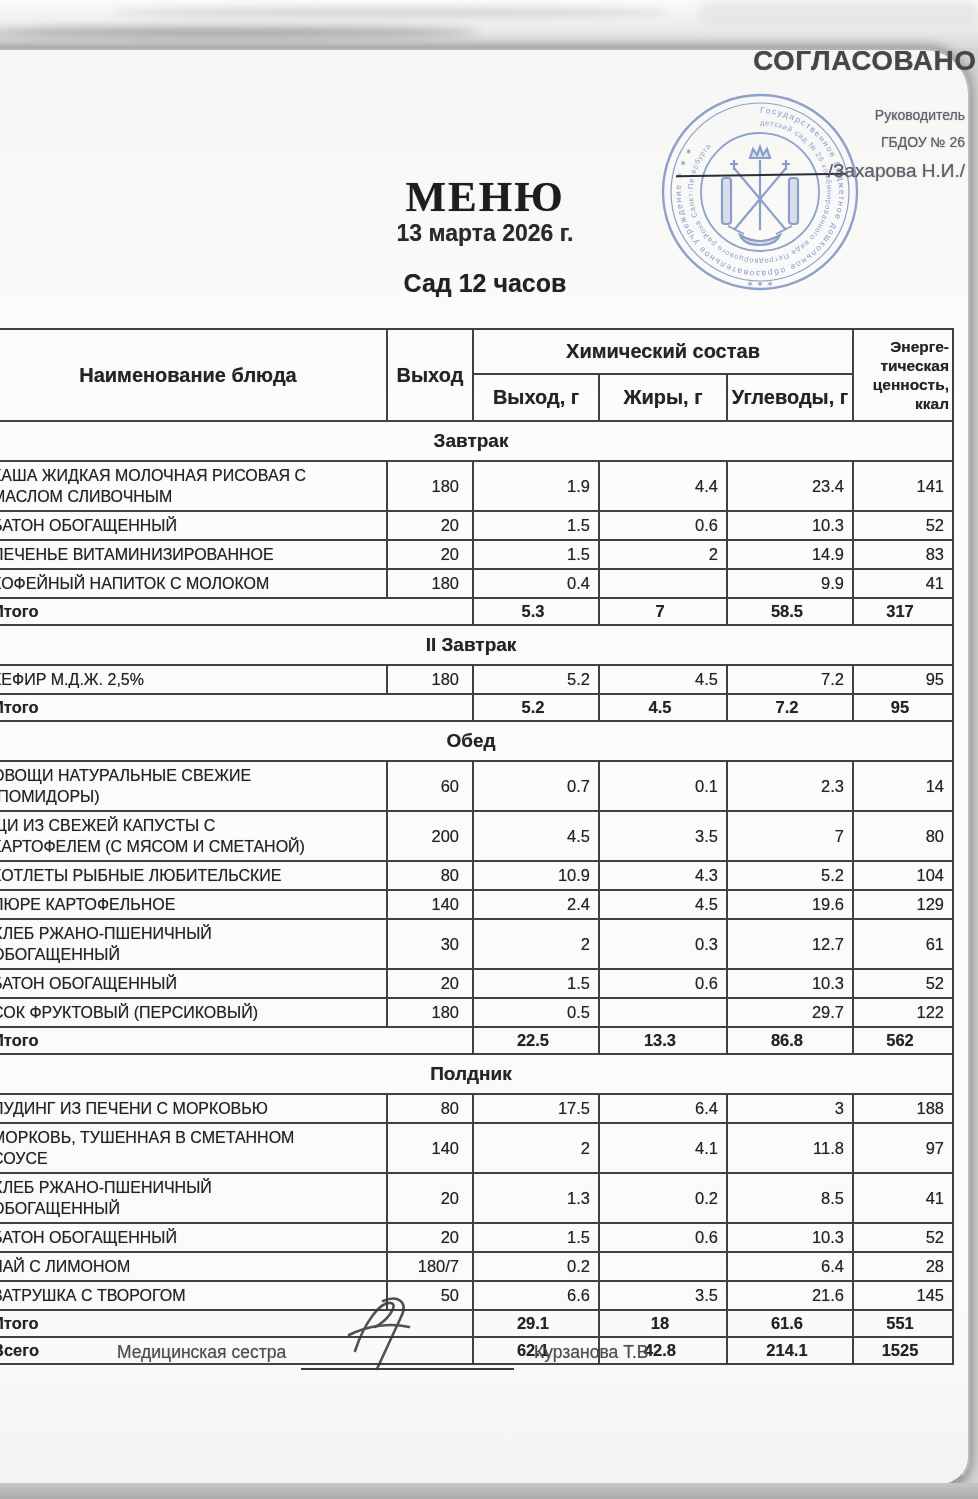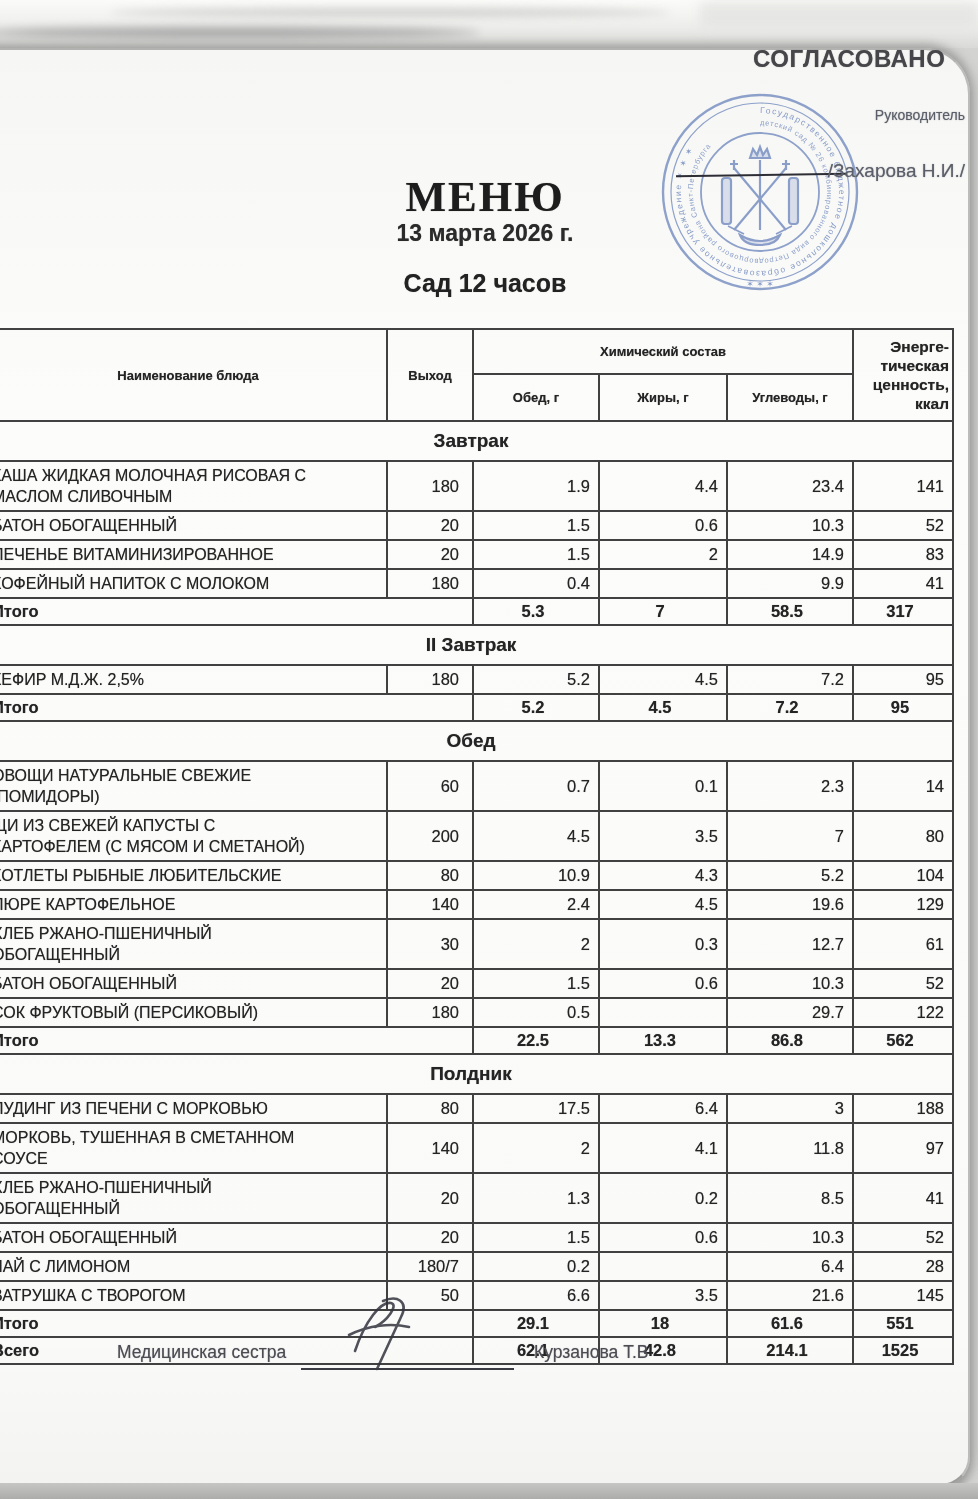--- a/index.html
+++ b/index.html
@@ -20,21 +20,21 @@
   .bottom-area{position:absolute;left:0;bottom:0;width:978px;height:16px;
     background:linear-gradient(#c6c6c4,#acacaa);}
   
   .page{position:absolute;left:-30px;top:48px;width:998px;height:1434px;
     background:linear-gradient(180deg,#f6f6f4 0%,#fcfcfa 25%,#fafaf8 90%,#f3f3f1 100%);
     border-radius:2px 46px 30px 34px;
     border-top:2px solid #b2b2b0;border-right:2px solid #bcbcba;border-bottom:3px solid #9e9e9c;
     box-shadow:0 -5px 9px rgba(140,140,138,.55),6px 0 10px rgba(150,150,148,.35),0 6px 8px rgba(110,110,108,.5);}
   .page > *{position:absolute;}
   
-  .approved{top:-5px;left:783px;font-size:24px;font-weight:bold;letter-spacing:.5px;
+  .approved{top:-5px;left:783px;font-size:28px;font-weight:bold;letter-spacing:.5px;
     color:#46464a;text-shadow:0 0 1px rgba(70,70,74,.6);}
   .head-wrap{left:16px;top:0;width:998px;height:260px;text-align:center;}
   .menu-title{position:absolute;top:122px;left:0;width:100%;
     font-family:"Liberation Serif", serif;font-weight:bold;font-size:43px;letter-spacing:2px;
     color:#1d1d1d;text-shadow:0 0 .8px rgba(20,20,20,.6);}
   .menu-date{position:absolute;top:170px;left:0;width:100%;
     font-size:23px;font-weight:bold;color:#2a2a2a;text-shadow:0 0 .7px rgba(30,30,30,.5);}
   .menu-sub{position:absolute;top:219px;left:0;width:100%;
     font-size:25px;font-weight:bold;color:#222;text-shadow:0 0 .7px rgba(30,30,30,.5);}
   
@@ -43,21 +43,21 @@
   .sig-line{top:124px;left:706px;width:170px;height:0;border-top:2.5px solid #2d2d36;
     transform:rotate(-.8deg);}
   .sig-name{top:110px;right:3px;font-size:19px;color:#5b5f69;
     text-shadow:0 0 1.2px rgba(100,104,114,.7);margin-left:8px;}
   .stamp{left:688px;top:40px;width:204px;height:204px;opacity:.92;}
   
   table.menu{left:20px;top:278px;width:963px;border-collapse:collapse;table-layout:fixed;
     color:#242424;text-shadow:0 0 .7px rgba(30,30,30,.55);}
   table.menu th,table.menu td{border:2px solid #414141;overflow:hidden;}
   table.menu tr > *:first-child{border-left:none;}
-  thead th{font-size:13px;font-weight:bold;padding:2px 3px;text-align:center;vertical-align:middle;}
+  thead th{font-size:20px;font-weight:bold;padding:2px 3px;text-align:center;vertical-align:middle;}
   th.energy{font-size:15.5px;line-height:19px;white-space:pre-line;text-align:right;}
   tr.h1{height:45px;} tr.h2{height:47px;}
   td.dish{font-size:16px;line-height:21px;padding:3px 4px 3px 2px;text-align:left;
     vertical-align:middle;white-space:pre-line;}
   td.num{font-size:16.5px;text-align:right;padding:2px 8px 2px 2px;vertical-align:middle;}
   td.out{padding-right:13px;padding-left:16px;}
   tr.item{height:27px;}
   tr.sect td{font-weight:bold;font-size:19px;text-align:center;height:36px;vertical-align:middle;
     padding:1px 0;}
   tr.total{height:27px;}
@@ -115,20 +115,21 @@
       <path d="M124,74 l8,0 m-4,-4 l0,10" fill="none"></path>
       <rect x="64" y="88" width="9" height="46" rx="3"></rect>
       <rect x="131" y="88" width="9" height="46" rx="3"></rect>
       <path d="M82,145 q20,12 40,0 q-4,10 -20,10 q-16,0 -20,-10 z"></path>
       <path d="M70,136 l16,8 M134,136 l-16,8" fill="none" stroke-width="1.6"></path>
     </g>
   </svg>
 
   <div class="approver">
     <div>Руководитель</div>
+    <div>ГБДОУ № 26</div>
   </div>
   <div class="sig-line"></div>
   <div class="sig-name">/Захарова Н.И./</div>
 
   <table class="menu">
     <colgroup>
       <col style="width:397px">
         <col style="width:86px">
         <col style="width:126px">
       <col style="width:128px">
@@ -139,21 +140,21 @@
       <tr class="h1">
         <th rowspan="2">Наименование блюда</th>
         <th rowspan="2">Выход</th>
         <th colspan="3">Химический состав</th>
         <th rowspan="2" class="energy">Энерге-
 тическая
 ценность,
 ккал</th>
       </tr>
       <tr class="h2">
-        <th>Обед, г</th>
+        <th>Выход, г</th>
         <th>Жиры, г</th>
         <th>Углеводы, г</th>
       </tr>
     </thead>
     <tbody id="menu-tbody">
         <tr class="sect">
           <td colspan="6">Завтрак</td>
         </tr>
         <tr class="item">
           <td class="dish">КАША ЖИДКАЯ МОЛОЧНАЯ РИСОВАЯ С

